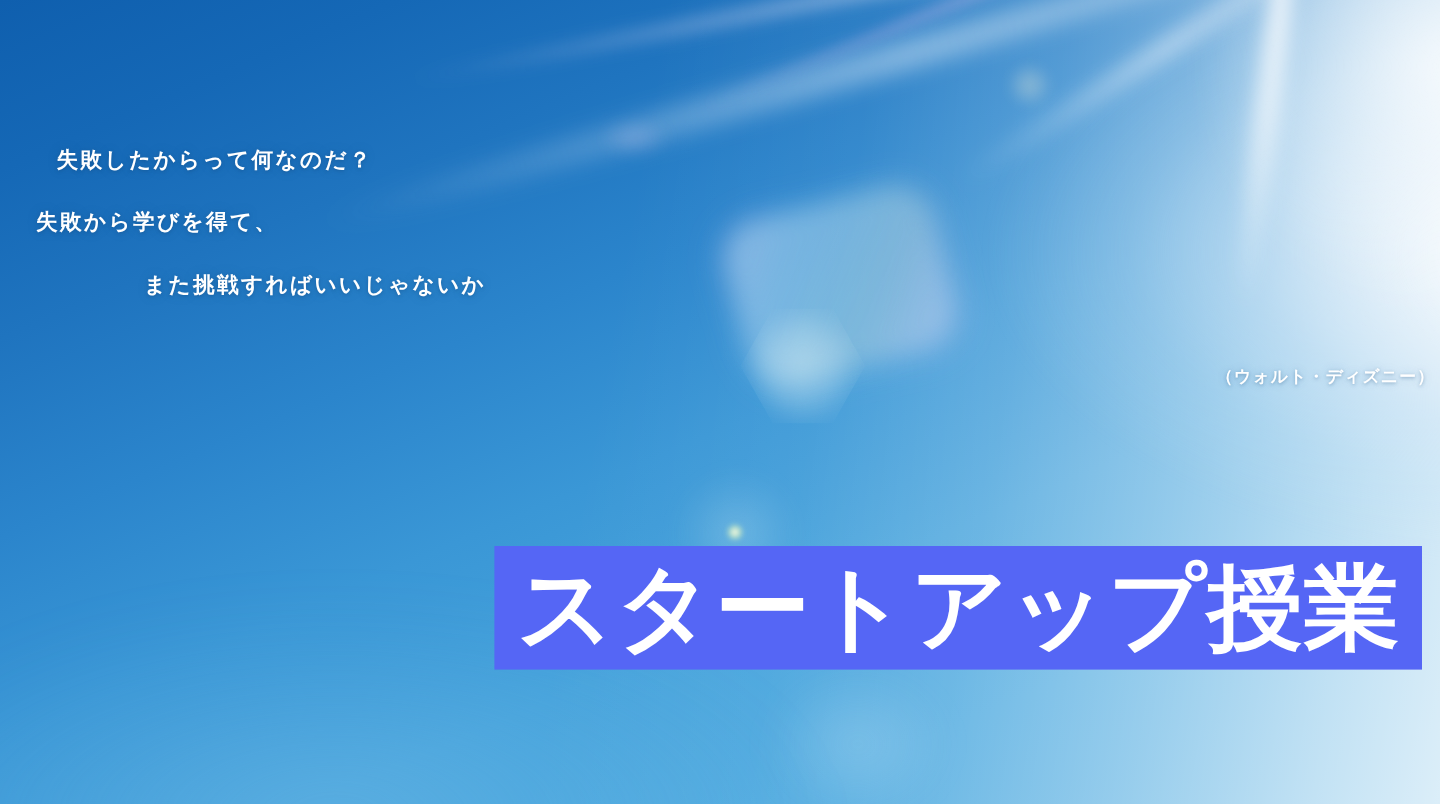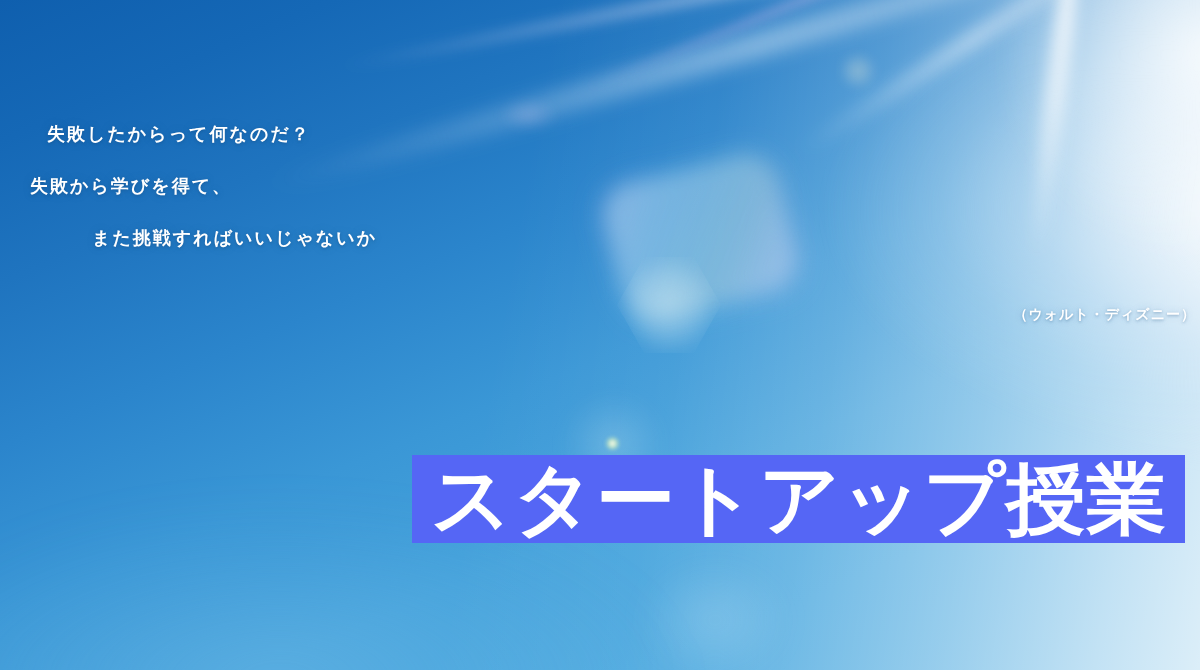--- a/index.html
+++ b/index.html
@@ -233,21 +233,21 @@
     font-size:39px;
     line-height:52px;
     letter-spacing:9px;
     white-space:pre;
     text-shadow:
       0 1px 3px rgba(20,70,120,0.42),
       0 0 10px rgba(30,90,140,0.22);
   }
   .quote-line.l1 { padding-left:47px; }
   .quote-line.l2 { padding-left:30px; }
-  .quote-line.l3 { padding-left:92px; }
+  .quote-line.l3 { padding-left:120px; }
 
   .attribution {
     position:absolute;
     left:0; top:296px;
     width:1196px;
     text-align:right;
     color:#ffffff;
     font-family:"DejaVu Sans", sans-serif;
     font-weight:bold;
     font-size:27px;
@@ -256,21 +256,21 @@
     white-space:pre;
     text-shadow:
       0 1px 3px rgba(20,70,120,0.38),
       0 0 9px rgba(30,90,140,0.20);
   }
 
   
   .title-band {
     position:absolute;
     left:412px; top:455px;
-    width:773px; height:88px;
+    width:773px; height:103px;
     background:#5566f5;
     display:flex;
     align-items:center;
     justify-content:center;
     overflow:hidden;
   }
   .title-text {
     color:#ffffff;
     font-family:"DejaVu Sans", sans-serif;
     font-weight:bold;

